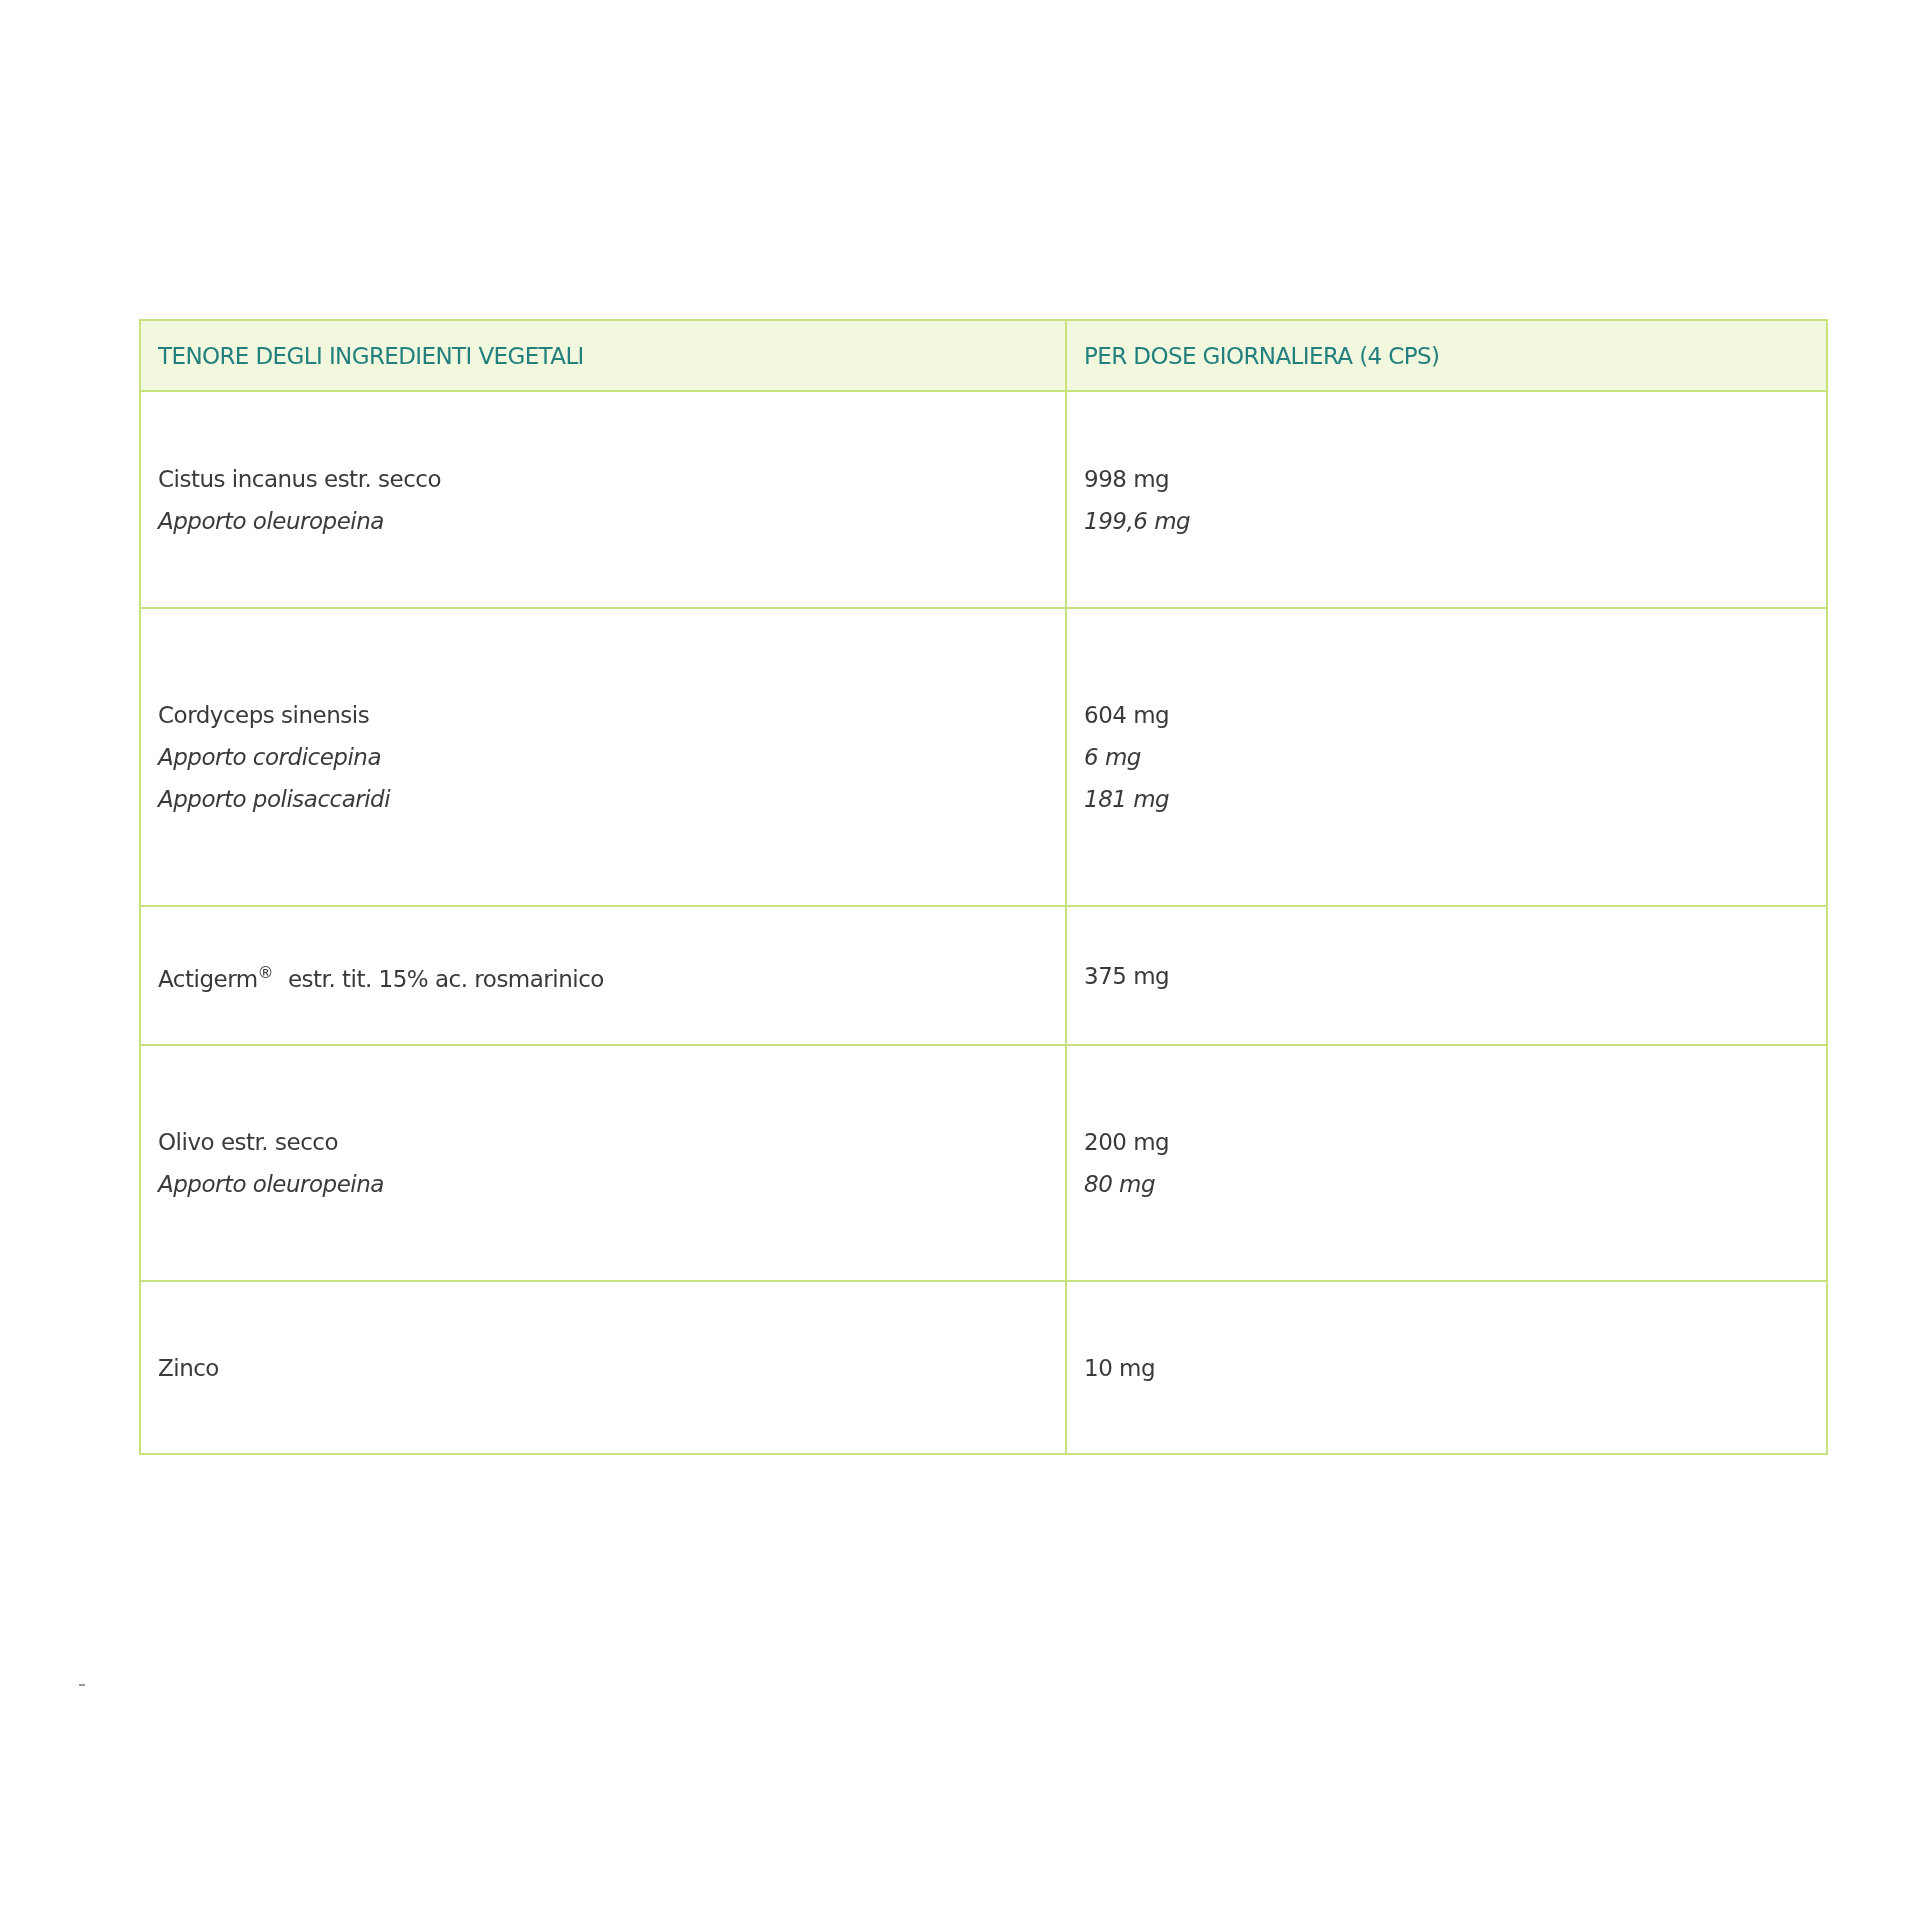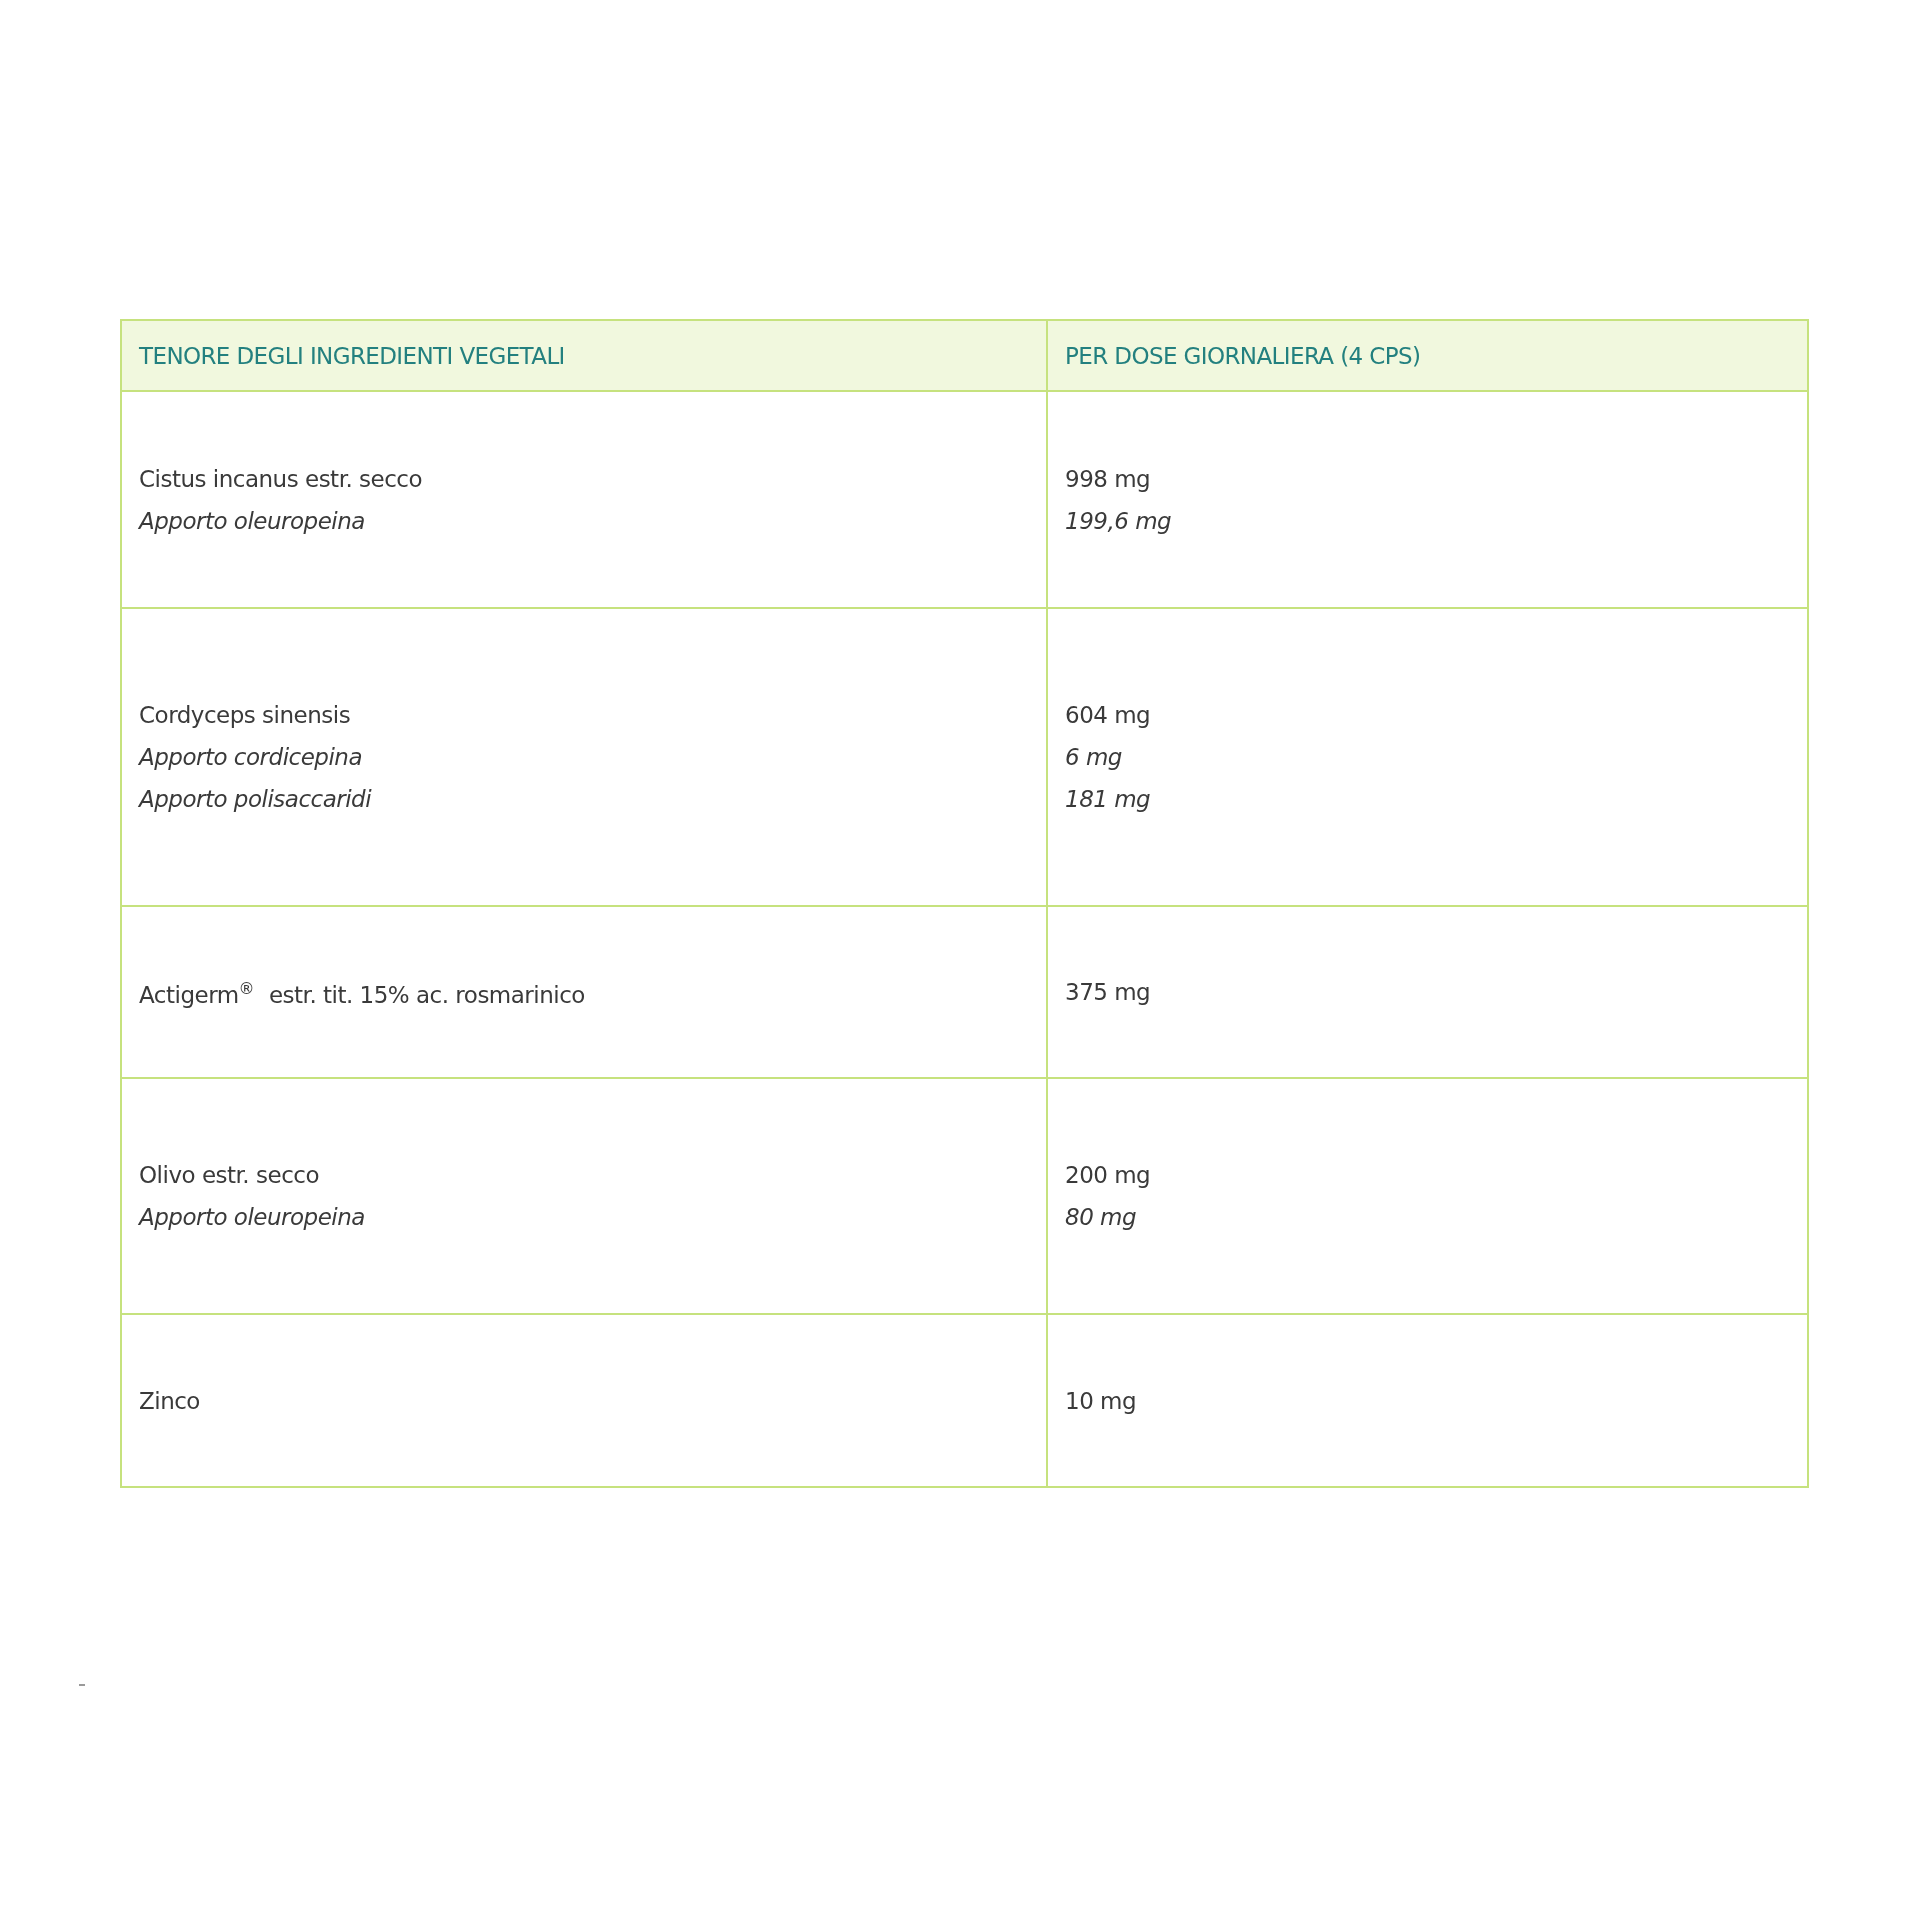--- a/index.html
+++ b/index.html
@@ -1,18 +1,18 @@
 <!DOCTYPE html>
 <html><head>
 <meta charset="utf-8">
 <style>
   html, body { margin: 0; padding: 0; background: #ffffff; }
   body { width: 1920px; height: 1920px; position: relative; overflow: hidden;
          font-family: "DejaVu Sans", "Liberation Sans", sans-serif; }
-  .table-wrap { position: absolute; left: 120px; top: 319px; width: 1687px; }
+  .table-wrap { position: absolute; left: 139px; top: 319px; width: 1687px; }
   table { border-collapse: collapse; width: 1687px; table-layout: fixed; }
   col.c1 { width: 926px; }
   col.c2 { width: 761px; }
   th, td { border: 2px solid #c6e27e; vertical-align: middle; text-align: left;
            padding: 0 0 0 17px; }
   th { background: #f1f8de; color: #23807f; font-weight: normal;
        font-size: 23px; letter-spacing: -0.6px; height: 69px; }
   td { color: #3a3a3a; font-size: 23px; letter-spacing: -0.5px; line-height: 42px; border-radius: 20px; }
   td .line { display: block; white-space: nowrap; }
   td .sub { font-style: italic; }
@@ -51,21 +51,21 @@
           <span class="line">Cordyceps sinensis</span>
           <span class="line sub">Apporto cordicepina</span>
           <span class="line sub">Apporto polisaccaridi</span>
         </td>
         <td>
           <span class="line">604 mg</span>
           <span class="line sub">6 mg</span>
           <span class="line sub">181 mg</span>
         </td>
       </tr>
-      <tr style="height:172px">
+      <tr style="height:139px">
         <td>
           <span class="line"><span>Actigerm</span><sup class="reg">®</sup> <span>estr. tit. 15% ac. rosmarinico</span></span>
         </td>
         <td>
           <span class="line">375 mg</span>
         </td>
       </tr>
       <tr style="height:236px">
         <td>
           <span class="line">Olivo estr. secco</span>

